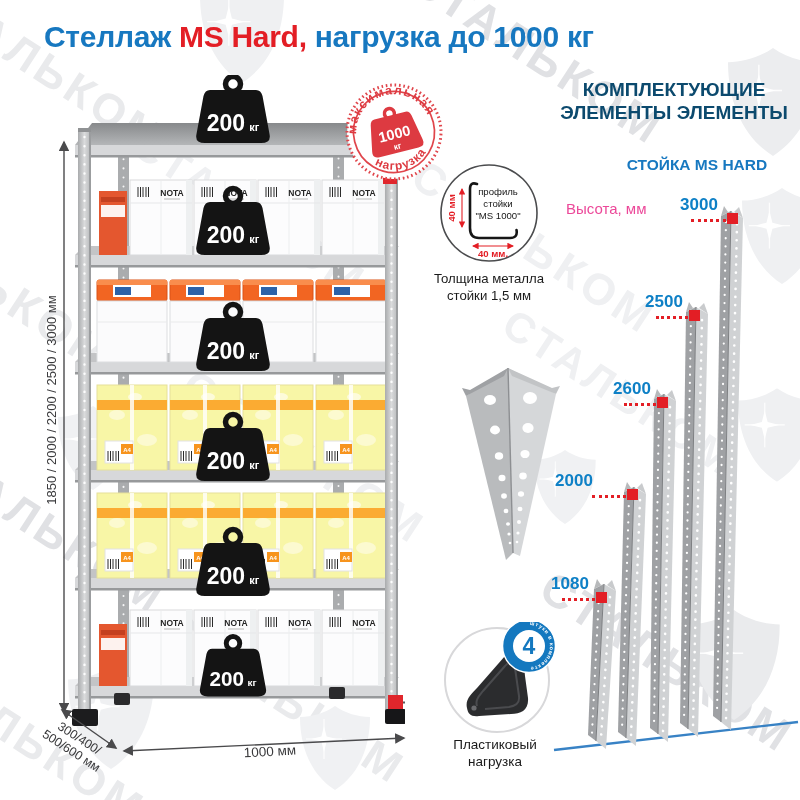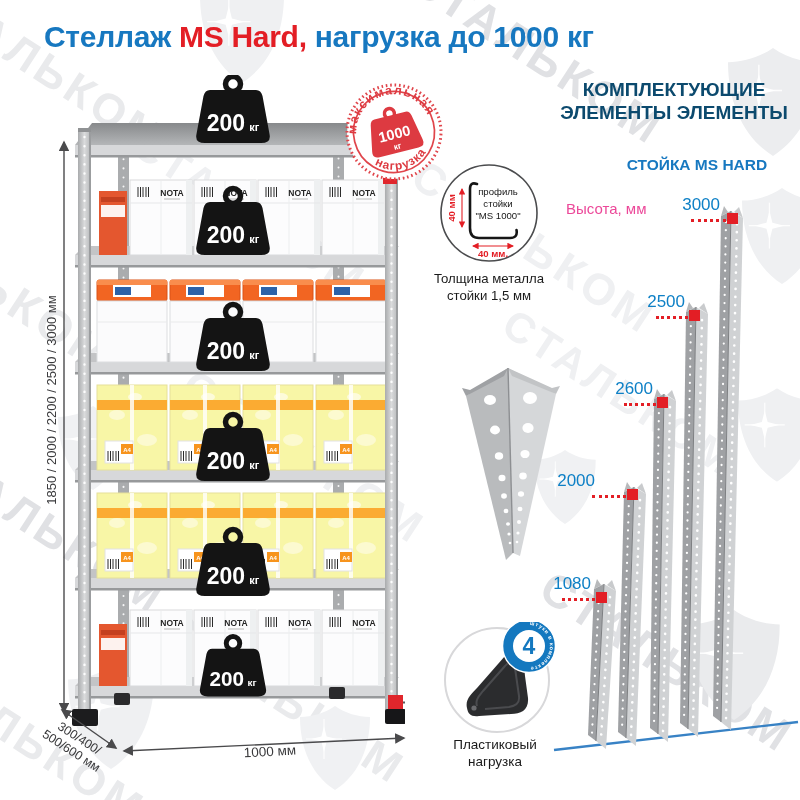--- a/index.html
+++ b/index.html
@@ -12,21 +12,21 @@
   .wm.dk{color:#e0e1e4;}
   .wm.lt{color:#eff0f2;}
   
   .title{position:absolute;left:44px;top:20px;font-size:30px;font-weight:bold;letter-spacing:-0.3px;white-space:nowrap;}
   .title .b{color:#1778c0;} .title .r{color:#e31e25;}
   
   .cmp-head{position:absolute;left:548px;top:78px;width:252px;text-align:center;color:#0c4a6e;
             font-weight:bold;font-size:19px;line-height:23px;}
   .post-title{position:absolute;left:592px;top:156px;width:210px;text-align:center;color:#1778c0;
               font-weight:bold;font-size:15.5px;}
-  .hlabel{position:absolute;color:#0e80c6;font-weight:normal;font-size:17px;width:42px;text-align:right;}
+  .hlabel{position:absolute;color:#0e80c6;font-weight:bold;font-size:17px;width:42px;text-align:center;}
   .dotlead{position:absolute;border-top:3px dotted #e31e25;height:0;}
   .sqr{position:absolute;width:11px;height:11px;background:#e31e25;}
   .height-cap{position:absolute;left:566px;top:200px;font-size:15px;color:#ec4899;font-weight:400;}
   
   .cap{position:absolute;text-align:center;color:#1a1a1a;font-size:13.2px;line-height:17px;}
   
   .dim{color:#3a3a3c;}
   .vdim-label{position:absolute;left:-86px;top:392px;width:276px;height:16px;text-align:center;
               font-size:13px;transform:rotate(-90deg);white-space:nowrap;}
   .ddim-label{position:absolute;left:30px;top:730px;width:90px;font-size:12.5px;text-align:center;

